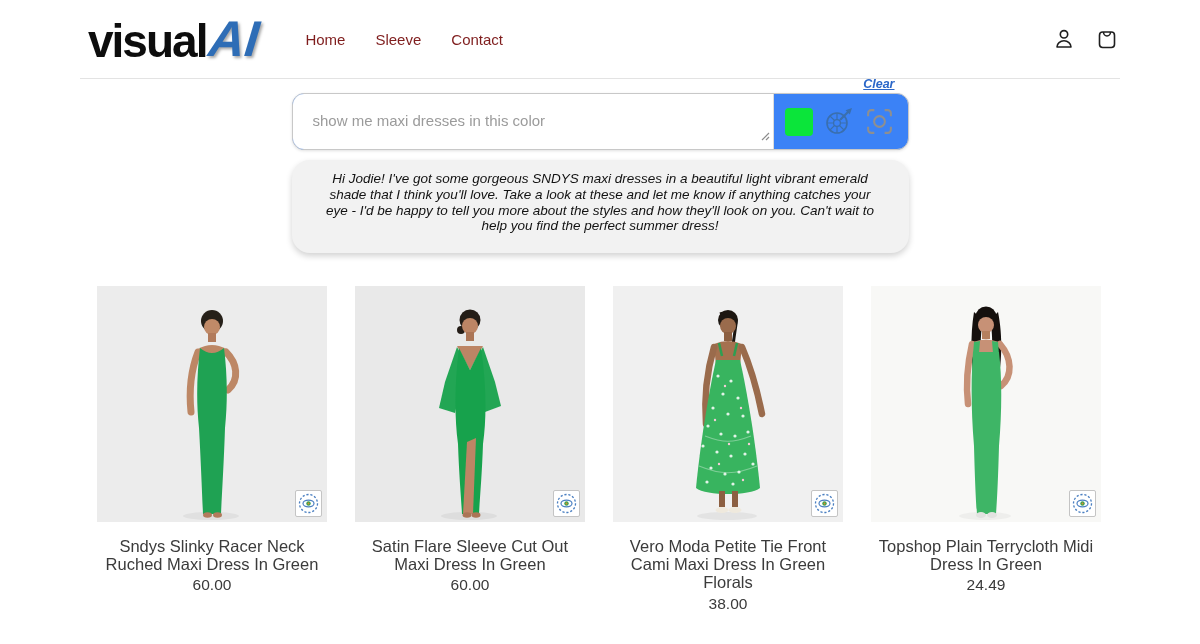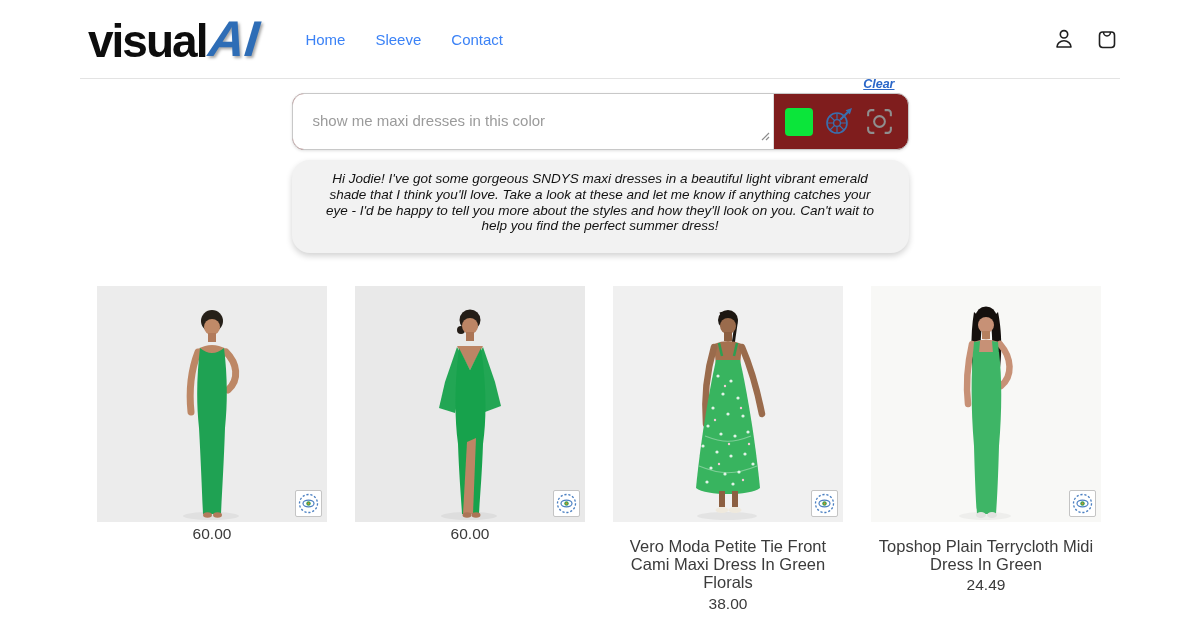--- a/index.html
+++ b/index.html
@@ -7,31 +7,31 @@
               font-family:"Liberation Sans", sans-serif; }
 
   
   .header { display:flex; align-items:center; padding:10px 80px 0 88px; height:68px; }
   .logo { display:flex; align-items:flex-end; cursor:pointer; text-decoration:none; }
   .logo-word { font-size:46px; font-weight:bold; color:#0d0d0d; letter-spacing:-2px; }
   .logo-suffix { font-size:50px; font-weight:bold; font-style:italic; color:#2e6db6;
                  margin-left:3px; display:inline-block; transform:skewX(-6deg);
                  text-shadow:2px 2px 3px rgba(0,0,0,.35); }
   .nav { display:flex; gap:30px; margin-left:46px; }
-  .nav a { font-size:15px; color:#3b82f6; text-decoration:none; }
+  .nav a { font-size:15px; color:#7f1d1d; text-decoration:none; }
   .header-icons { margin-left:auto; display:flex; gap:17px; align-items:center; }
   .icon-btn { background:none; border:none; cursor:pointer; padding:0; line-height:0; }
 
   .divider { margin:10px 80px 0 80px; border-top:1px solid #e3e3e3; }
 
   
   .search-col { width:617px; margin:0 auto; }
   .clear-row { text-align:right; margin:-5px 14px 1px 0;font-style:italic; }
   .clear-link { font-size:12.5px; font-weight:bold; color:#2a66c8; text-decoration:underline; }
-  .search-bar { height:57px; background:#7f1d1d; border:1px solid #c8c8c8; border-radius:12px;
+  .search-bar { height:57px; background:#3b82f6; border:1px solid #c8c8c8; border-radius:12px;
                 box-shadow:0 1px 3px rgba(0,0,0,.12); display:flex; align-items:stretch; overflow:hidden; }
   .query-wrap { flex:1; position:relative; border-right:1px solid #dcdcdc; }
   .query-input { width:100%; height:100%; border:none; outline:none; resize:none;
                  font-family:"Liberation Sans", sans-serif; font-size:15px; color:#555;
                  padding:18px 10px 0 20px; overflow:hidden; }
   .query-input::placeholder { color:#9b9b9b; }
   .grip { position:absolute; right:3px; bottom:4px; }
   .tool-row { display:flex; align-items:center; gap:10px; padding:0 13px 0 11px; }
   .swatch { width:28px; height:28px; border-radius:4px; border:none; cursor:pointer; }
 
@@ -165,20 +165,21 @@
         <span>
           <svg width="21" height="21" viewBox="0 0 21 21">
             <circle cx="10.5" cy="10.5" r="9" fill="#fff" stroke="#4a7fc1" stroke-width="1.3" stroke-dasharray="2.2,1.8"></circle>
             <ellipse cx="10.5" cy="10.5" rx="5.5" ry="3.4" fill="#fff" stroke="#4a7fc1" stroke-width="1.2"></ellipse>
             <circle cx="10.5" cy="10.5" r="2.2" fill="#3aa14f"></circle>
             <circle cx="10.5" cy="10.5" r="1" fill="#e08b2d"></circle>
           </svg>
         </span>
       </button>
     </div>
+    <div class="title">Sndys Slinky Racer Neck Ruched Maxi Dress In Green</div>
     <div class="price">60.00</div>
   </div>
 
   <div class="card">
     <div class="photo">
       <svg width="230" height="236" viewBox="0 0 230 236">
         <rect width="230" height="236" fill="#e9e9e9" style="fill: rgb(233, 233, 233);"></rect>
         <ellipse cx="114" cy="230" rx="28" ry="4" fill="rgba(0,0,0,.05)"></ellipse>
         <circle cx="115" cy="34" r="10.5" fill="#241d17"></circle>
         <circle cx="106" cy="44" r="4" fill="#241d17"></circle>
@@ -196,20 +197,21 @@
         <span>
           <svg width="21" height="21" viewBox="0 0 21 21">
             <circle cx="10.5" cy="10.5" r="9" fill="#fff" stroke="#4a7fc1" stroke-width="1.3" stroke-dasharray="2.2,1.8"></circle>
             <ellipse cx="10.5" cy="10.5" rx="5.5" ry="3.4" fill="#fff" stroke="#4a7fc1" stroke-width="1.2"></ellipse>
             <circle cx="10.5" cy="10.5" r="2.2" fill="#3aa14f"></circle>
             <circle cx="10.5" cy="10.5" r="1" fill="#e08b2d"></circle>
           </svg>
         </span>
       </button>
     </div>
+    <div class="title">Satin Flare Sleeve Cut Out Maxi Dress In Green</div>
     <div class="price">60.00</div>
   </div>
 
   <div class="card">
     <div class="photo">
       <svg width="230" height="236" viewBox="0 0 230 236">
         <rect width="230" height="236" fill="#f0f0f0" style="fill: rgb(240, 240, 240);"></rect>
         <ellipse cx="114" cy="230" rx="30" ry="4" fill="rgba(0,0,0,.05)"></ellipse>
         <circle cx="115" cy="34" r="10" fill="#1d1712"></circle>
         <path d="M107,28 C118,24 124,30 123,38 L121,52 C120,62 118,72 116,80" stroke="#1d1712" stroke-width="3" fill="none"></path>

